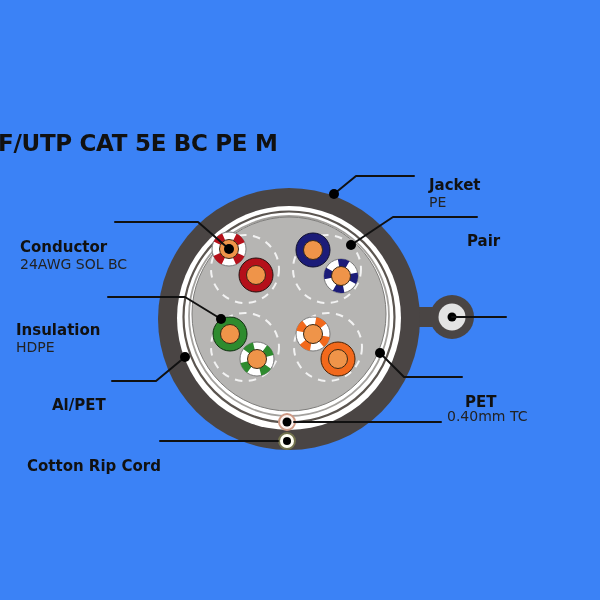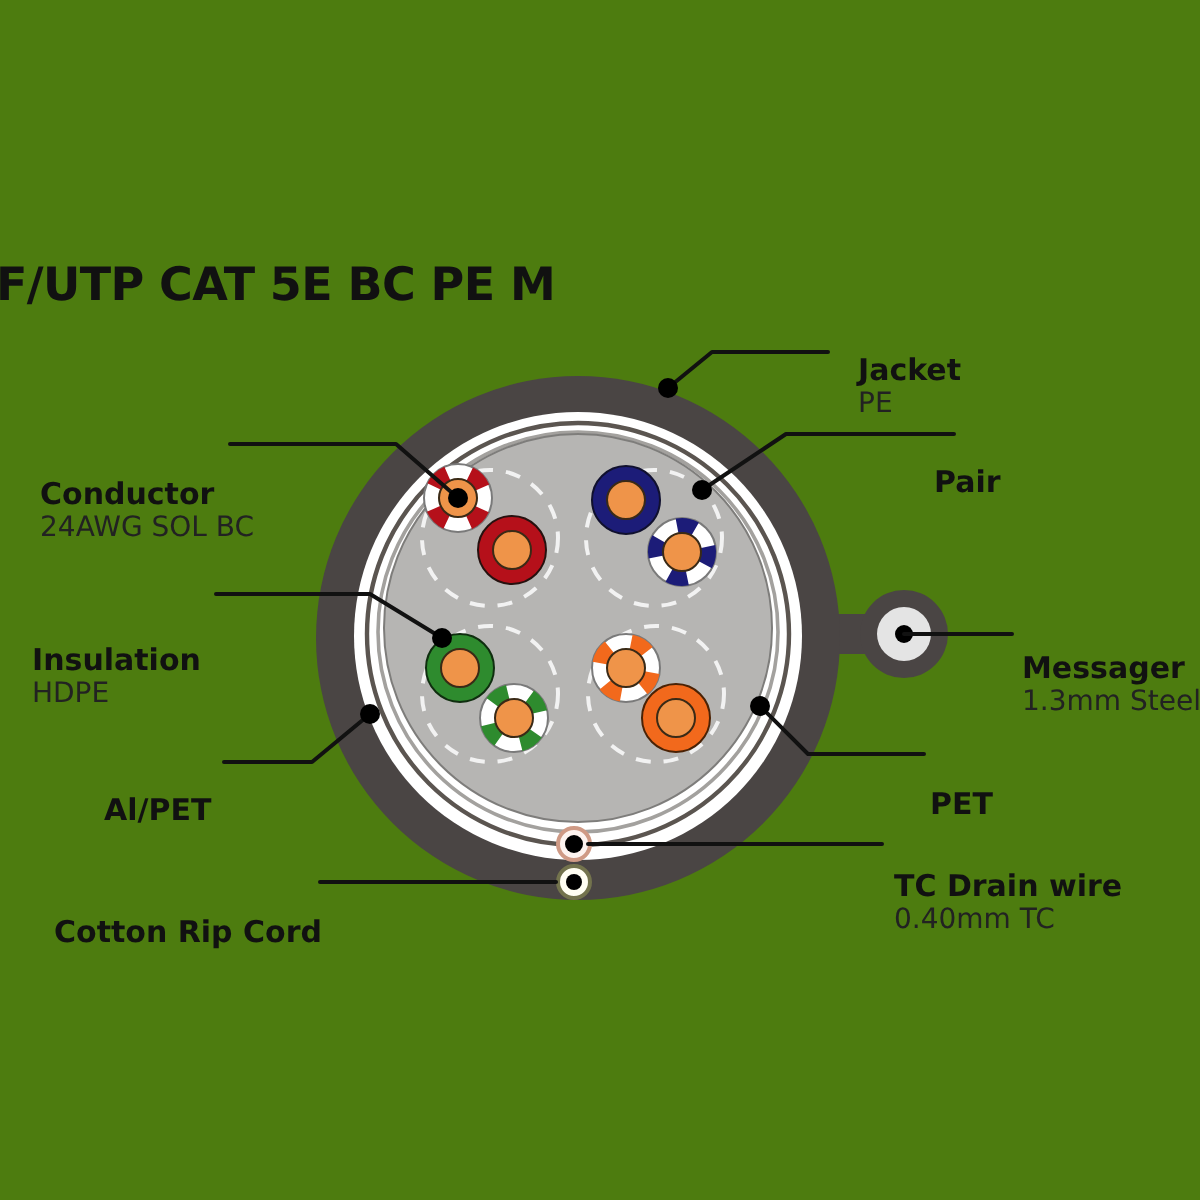--- a/index.html
+++ b/index.html
@@ -1,17 +1,17 @@
 <!DOCTYPE html>
 <html><head>
 <meta charset="utf-8">
 <style>
   html,body{margin:0;padding:0;background:#fff;}
   .stage{
-    position:relative;width:600px;height:600px;background:#4d7c0f;
+    position:relative;width:600px;height:600px;background:#3b82f6;
     overflow:hidden;font-family:"DejaVu Sans","Liberation Sans",sans-serif;color:#111;
   }
   .stage svg{position:absolute;left:0;top:0;}
   .title{
     position:absolute;left:-2px;top:130px;font-size:23px;font-weight:700;
     letter-spacing:-0.3px;white-space:nowrap;color:#111;
   }
   .callout{position:absolute;white-space:nowrap;line-height:17px;}
   .callout .cl{font-size:15px;font-weight:700;color:#111;margin-top:27px;}
   .callout .cs{font-size:14px;font-weight:400;color:#222;line-height:16px;}
@@ -126,27 +126,22 @@
 
   <div class="callout" style="left:429px;top:150px;">
     <div class="cl">Jacket</div>
     <div class="cs">PE</div>
   </div>
 
   <div class="callout" style="left:467px;top:206px;">
     <div class="cl">Pair</div>
   </div>
 
-  <div class="callout" style="left:511px;top:299px;">
-    <div class="cl">Messager</div>
-    <div class="cs">1.3mm Steel</div>
-  </div>
 
   <div class="callout" style="left:465px;top:367px;">
     <div class="cl">PET</div>
   </div>
 
   <div class="callout" style="left:447px;top:408px;">
-    <div class="cl">TC Drain wire</div>
     <div class="cs">0.40mm TC</div>
   </div>
 
 </div>
 
 </body></html>

